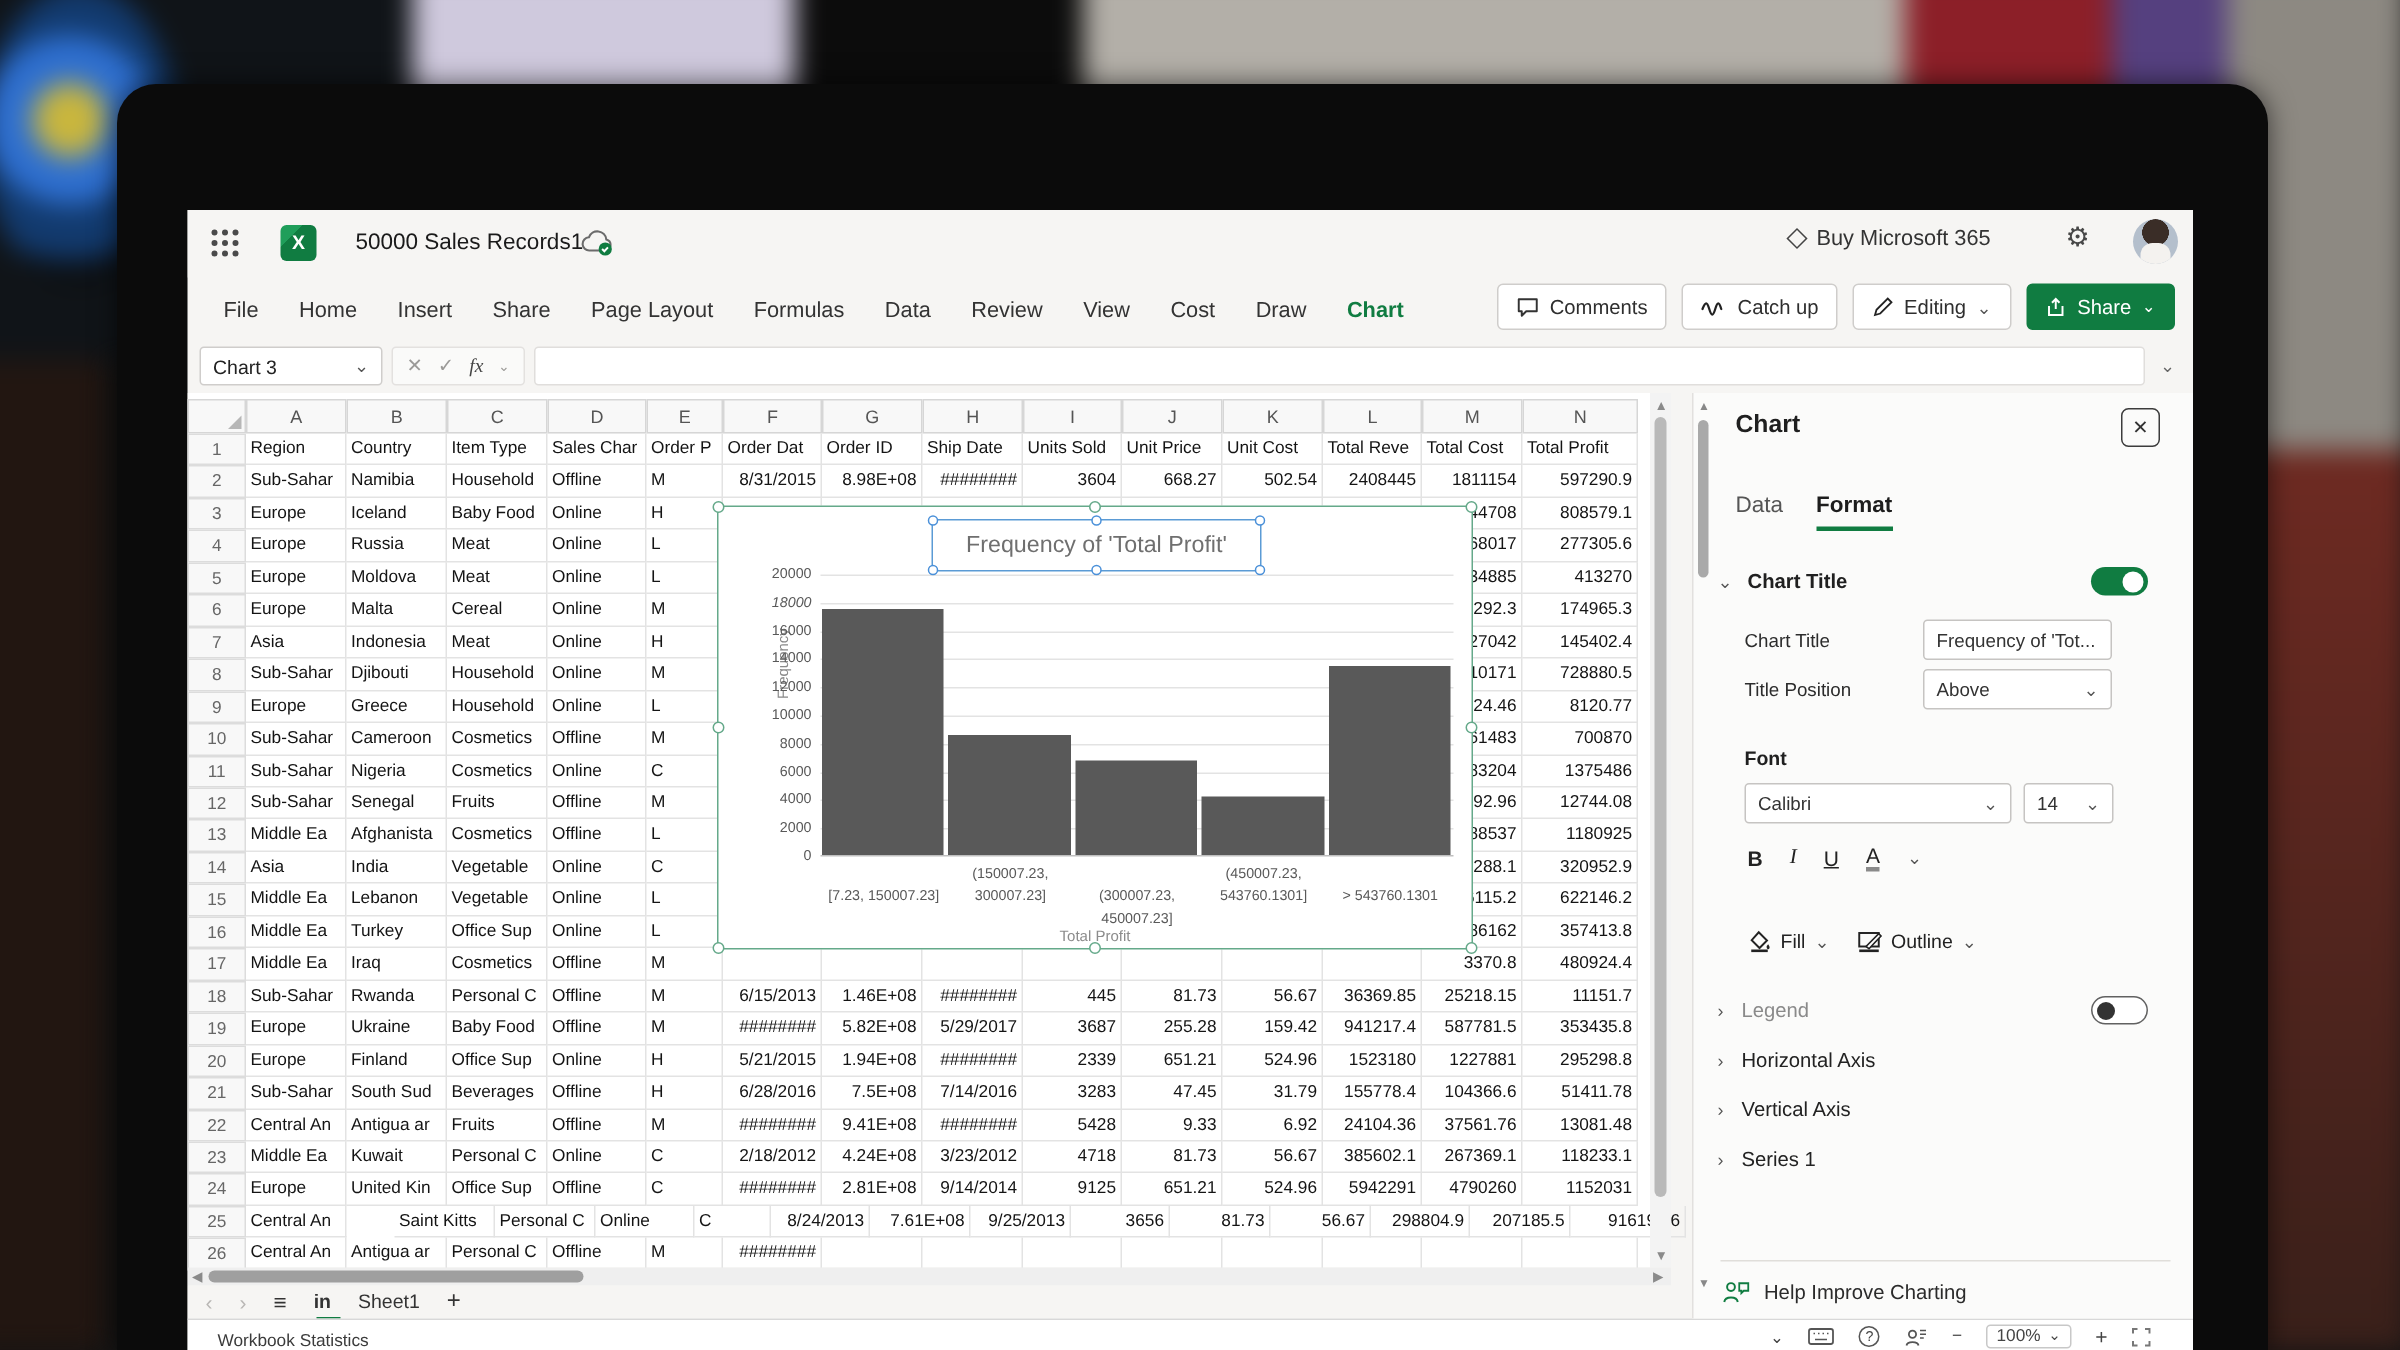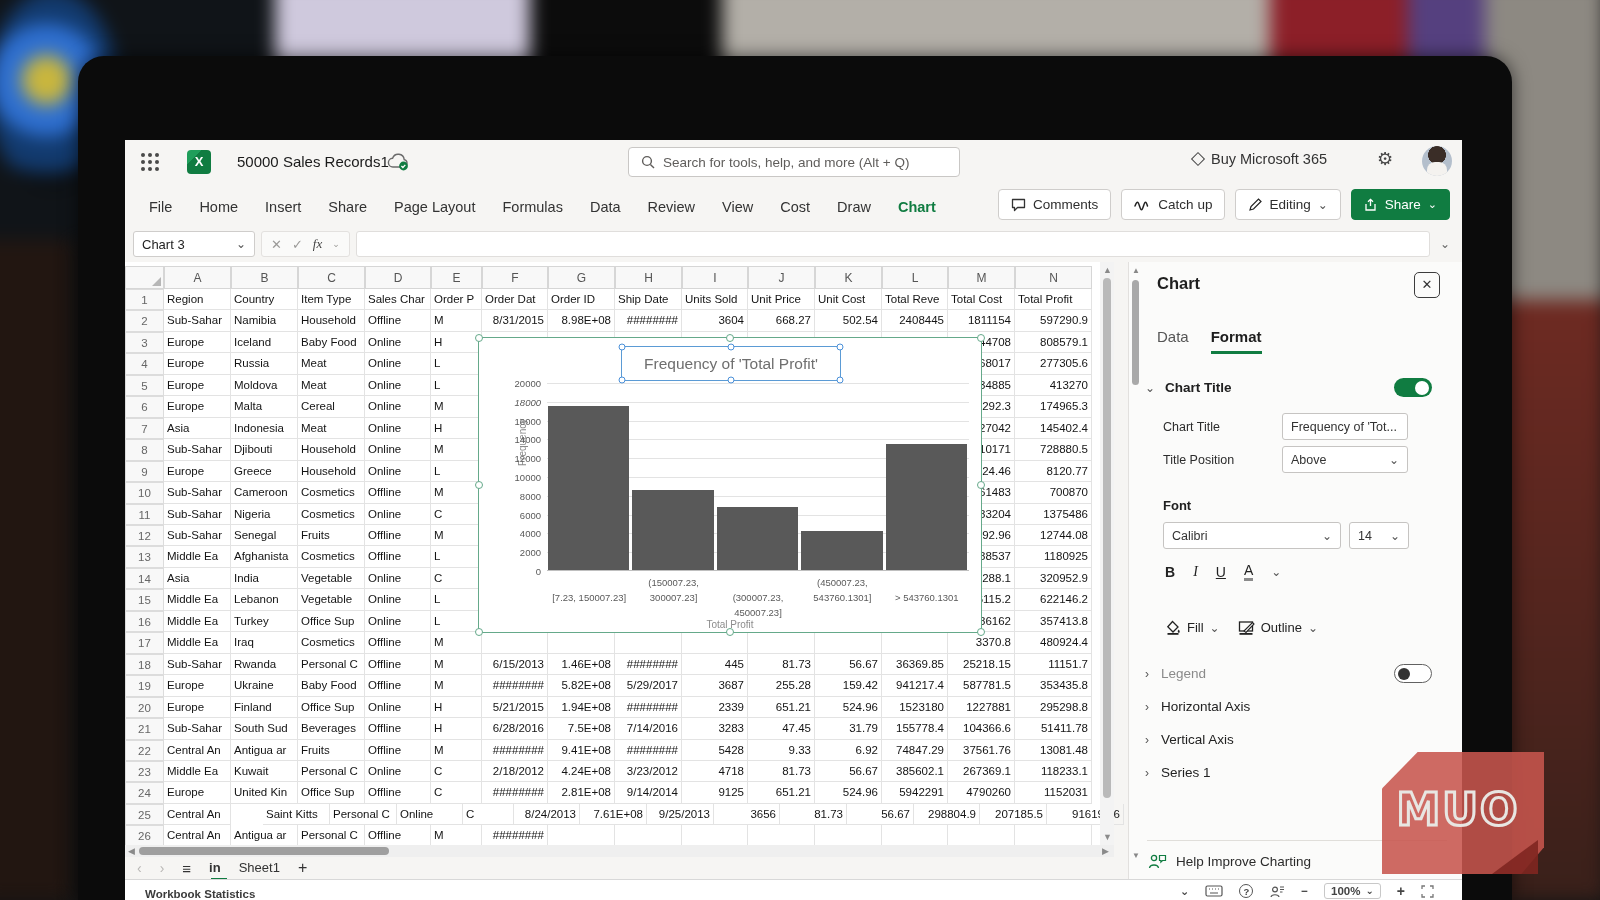--- a/index.html
+++ b/index.html
@@ -64,21 +64,21 @@
   .hscroll{position:absolute;left:0;top:705px;width:989px;height:12px;background:#efefef;}
   .hthumb{position:absolute;left:14px;top:2px;width:250px;height:8px;background:#9f9f9f;border-radius:4px;}
   
   .sheetbar{position:absolute;left:0;top:717px;width:989px;height:22px;background:#f6f5f3;display:flex;align-items:center;gap:18px;padding-left:12px;}
   .sheetbar .nav{color:#b9b7b5;font-size:14px;}
   .tab{font-size:13px;color:#333;position:relative;padding-bottom:2px;cursor:pointer;}
   .tab.active{font-weight:bold;}
   .tab.active::after{content:"";position:absolute;left:2px;bottom:-4px;width:16px;height:3px;background:#107c41;}
   
   .statusbar{position:absolute;left:0;top:739px;width:1337px;height:21px;background:#fff;border-top:1px solid #d8d8d8;
-    display:flex;align-items:center;font-size:11.5px;color:#3b3b3b;font-weight:bold;}
+    display:flex;align-items:center;font-size:11.5px;color:#3b3b3b;}
   .statusleft{margin-left:20px;margin-top:8px;}
   .statusright{position:absolute;right:28px;top:3px;display:flex;align-items:center;gap:16px;color:#444;}
   .zoombox{border:1px solid #c8c8c8;border-radius:3px;padding:1px 6px;display:flex;gap:5px;font-size:11.5px;background:#fff;}
   .qmark{width:14px;height:14px;border:1.2px solid #555;border-radius:50%;font-size:9.5px;text-align:center;line-height:13px;}
   
   .chart{position:absolute;left:353px;top:197px;width:504px;height:296px;background:#fff;border:1px solid #65a98a;z-index:5;}
   .handle{position:absolute;width:8px;height:8px;border-radius:50%;background:#fff;border:1.3px solid #65a98a;transform:translate(-50%,-50%);z-index:6;}
   .ctitlebox{position:absolute;left:142px;top:8px;width:220px;height:35px;border:1.4px solid #5b9bd5;
     display:flex;align-items:center;justify-content:center;font-size:15.5px;color:#6f6f6f;background:#fff;z-index:7;}
   .thandle{position:absolute;width:7px;height:7px;border-radius:50%;background:#fff;border:1.3px solid #4a90d9;transform:translate(-50%,-50%);}
@@ -162,27 +162,20 @@
       </div>
       <div class="xlicon">X</div>
       <div class="doctitle">50000 Sales Records1</div>
       <div class="cloudok">
         <svg width="24" height="20" viewBox="0 0 24 20">
           <path d="M6 15a4.4 4.4 0 0 1-.4-8.8A6 6 0 0 1 17.2 7.6 3.8 3.8 0 0 1 17 15Z" fill="none" stroke="#6b6b6b" stroke-width="1.4"></path>
           <circle cx="16.5" cy="14" r="4.4" fill="#107c41"></circle>
           <path d="M14.4 14l1.5 1.5 2.4-2.6" stroke="#fff" stroke-width="1.3" fill="none"></path>
         </svg>
       </div>
-      <div class="searchbox">
-        <svg width="14" height="14" viewBox="0 0 14 14">
-          <circle cx="6" cy="6" r="4.4" fill="none" stroke="#5f5d5b" stroke-width="1.4"></circle>
-          <line x1="9.4" y1="9.4" x2="13" y2="13" stroke="#5f5d5b" stroke-width="1.4"></line>
-        </svg>
-        <span>Search for tools, help, and more (Alt + Q)</span>
-      </div>
       <div class="buy">
         <span class="diamond"></span>
         <span>Buy Microsoft 365</span>
       </div>
       <div class="gear">⚙</div>
       <div class="avatar"></div>
     </div>
 
     <div class="menubar" id="menubar">
         <span class="mi">File</span>
@@ -625,21 +618,21 @@
             <div class="cell" style="width: 67px;">Antigua ar</div>
             <div class="cell" style="width: 67px;">Fruits</div>
             <div class="cell" style="width: 66px;">Offline</div>
             <div class="cell" style="width: 51px;">M</div>
             <div class="cell num" style="width: 66px;">########</div>
             <div class="cell num" style="width: 67px;">9.41E+08</div>
             <div class="cell num" style="width: 67px;">########</div>
             <div class="cell num" style="width: 66px;">5428</div>
             <div class="cell num" style="width: 67px;">9.33</div>
             <div class="cell num" style="width: 67px;">6.92</div>
-            <div class="cell num" style="width: 66px;">74847.29</div>
+            <div class="cell num" style="width: 66px;">24104.36</div>
             <div class="cell num" style="width: 67px;">37561.76</div>
             <div class="cell num" style="width: 77px;">13081.48</div>
           </div>
           <div class="grow">
             <div class="rn" style="width: 39px;">23</div>
             <div class="cell" style="width: 67px;">Middle Ea</div>
             <div class="cell" style="width: 67px;">Kuwait</div>
             <div class="cell" style="width: 67px;">Personal C</div>
             <div class="cell" style="width: 66px;">Online</div>
             <div class="cell" style="width: 51px;">C</div>
@@ -911,18 +904,13 @@
           <circle cx="7" cy="5" r="2.6" fill="none" stroke="#107c41" stroke-width="1.3"></circle>
           <path d="M2.5 15c.6-4 8.4-4 9 0" fill="none" stroke="#107c41" stroke-width="1.3"></path>
           <path d="M12.5 2.5h6v5h-3l-1.6 1.6V7.5h-1.4z" fill="none" stroke="#107c41" stroke-width="1.2"></path>
         </svg>
         <span>Help Improve Charting</span>
       </div>
     <div class="toggle off" style="left: 265px; top: 402px;"></div>
       </div>
   </div>
 
-  <div class="muo">
-    <div class="shape"></div>
-    <div class="accent"></div>
-    <div class="txt">MUO</div>
-  </div>
 </div>
 
 </body></html>

